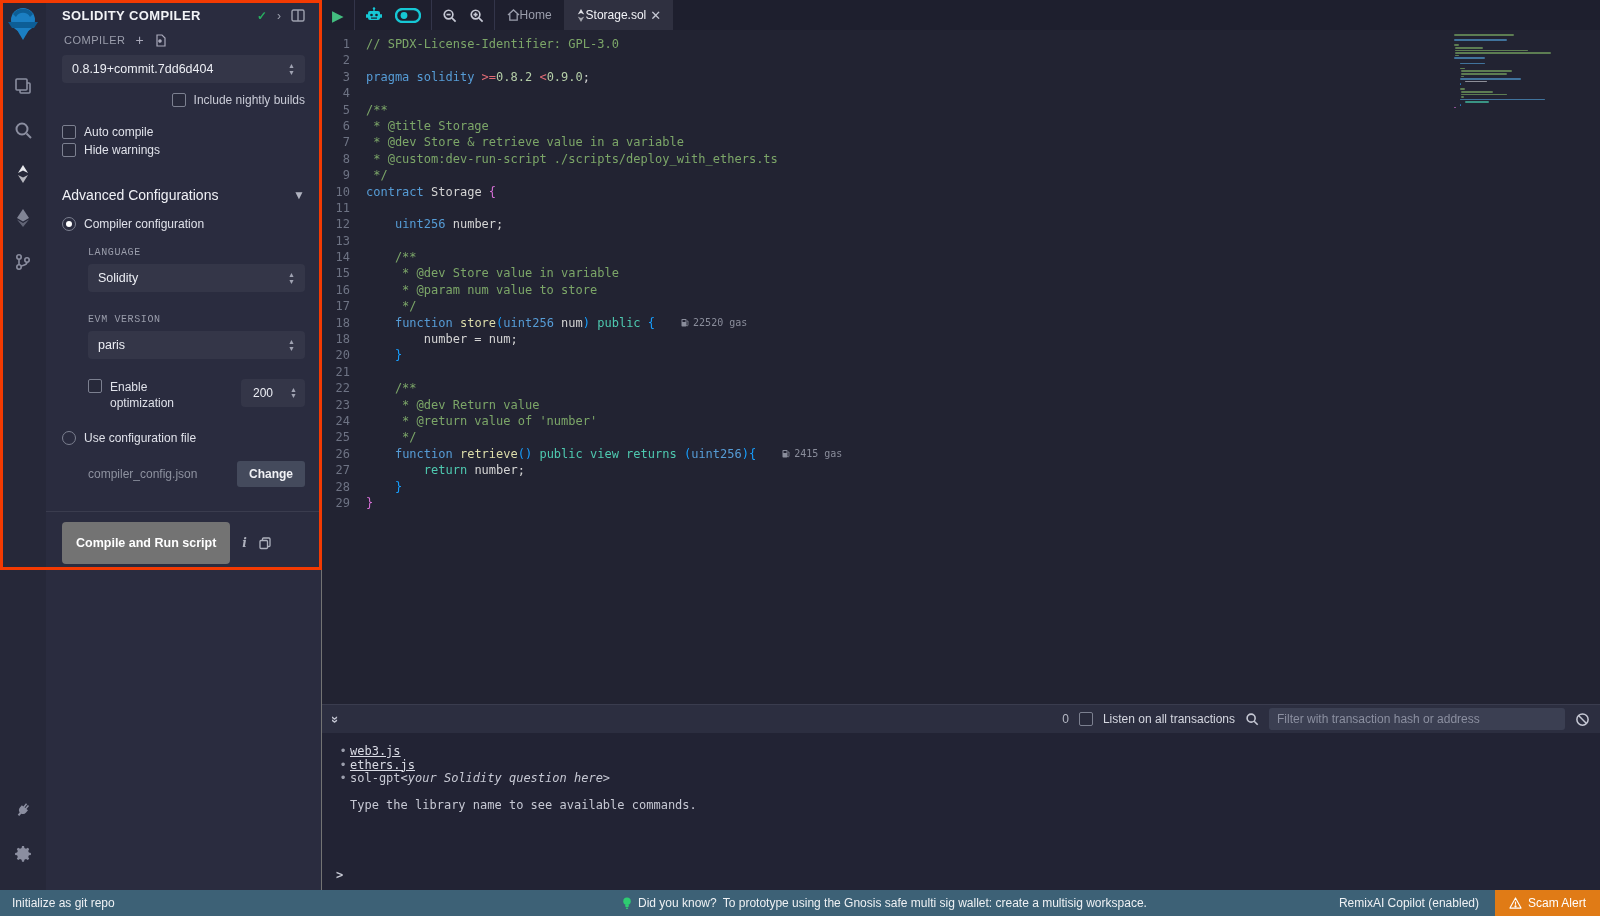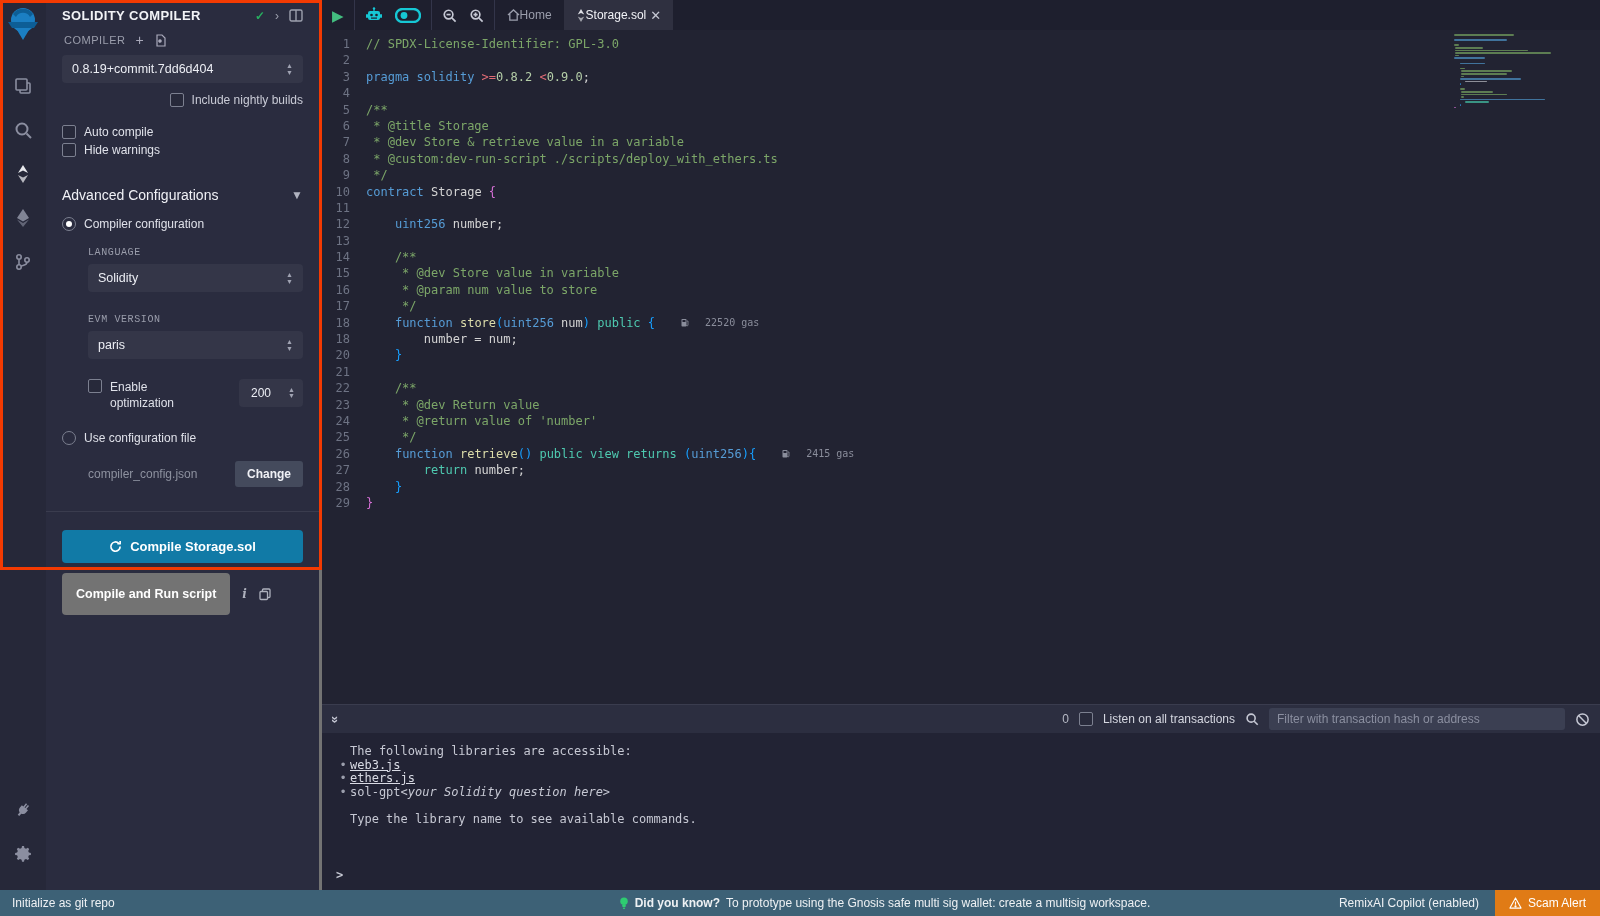--- a/index.html
+++ b/index.html
@@ -25,21 +25,21 @@
   .ibtn.active { color:#f3f4f8; }
   .ibtn.active::before {
     content:""; position:absolute; left:0; top:6px; bottom:6px; width:3px;
     background:var(--accent-cyan,#16c7d4); border-radius:0 2px 2px 0;
   }
   .iconbar .spacer { flex:1; }
 
   
   .sidepanel {
     width:276px; background:#2a2c3f; flex-shrink:0; position:relative;
-    border-right:3px solid #737373; padding:8px 16px 0 16px; font-size:12px;
+    border-right:1px solid #737373; padding:8px 16px 0 16px; font-size:12px;
   }
   .sp-header { display:flex; align-items:center; margin-bottom:10px; }
   .sp-title { font-size:13px; font-weight:bold; color:#f2f3f7; letter-spacing:.4px; flex:1; }
   .sp-header .hicon { margin-left:10px; color:#9da0ae; display:flex; }
   .sp-header .check { color:#27ae60; font-weight:bold; }
   .row-compiler { display:flex; align-items:center; gap:10px; color:#9b9eac; font-size:11px; letter-spacing:.5px; margin:4px 0 8px 2px; }
   .row-compiler .micon { color:#aab; font-size:14px; line-height:1; cursor:pointer; }
   .select {
     background:#343648; border-radius:4px; height:28px; display:flex; align-items:center;
     padding:0 10px; color:#eceef4; font-size:12.5px; cursor:pointer; position:relative;
@@ -101,21 +101,21 @@
   .tab.active { background:#2f3040; color:#f2f3f7; }
   .tab .close { font-size:13px; color:#c6c8d4; margin-left:4px; }
 
   .editor { flex:1; background:#222332; position:relative; overflow:hidden;
     font-family:"DejaVu Sans Mono", monospace; font-size:12px; padding-top:6px; }
   .cline { display:flex; height:16.4px; line-height:16.4px; white-space:pre; }
   .lnum { width:44px; text-align:right; padding-right:16px; color:#6e7384; flex-shrink:0; user-select:none; }
   .cmt { color:#7ca668; } .kw { color:#569cd6; } .kw2 { color:#4ec9b0; }
   .fn { color:#dcdcaa; } .pln { color:#d4d4d4; } .b1 { color:#d670d6; }
   .b2 { color:#179fff; } .op { color:#e06c75; } .num { color:#b5cea8; }
-  .gasnote { display:inline-flex; align-items:center; gap:16px; margin-left:26px; color:#8a8d9b; font-size:10px; }
+  .gasnote { display:inline-flex; align-items:center; gap:4px; margin-left:26px; color:#8a8d9b; font-size:10px; }
   .minimap { position:absolute; top:4px; right:40px; width:106px; }
   .minimap .mline { height:1.6px; margin-bottom:1px; border-radius:1px; }
 
   
   .termhead {
     height:29px; background:#2c2e40; border-top:1px solid #3a3c4e; display:flex;
     align-items:center; padding:0 10px; gap:10px; font-size:12px; flex-shrink:0;
   }
   .dblchev { color:#c6c8d4; transform:rotate(90deg); font-size:13px; cursor:pointer; font-weight:bold; }
   .termhead .right { margin-left:auto; display:flex; align-items:center; gap:10px; }
@@ -137,21 +137,21 @@
   .titalic { font-style:italic; }
   .prompt { position:absolute; left:14px; bottom:8px; color:#c6c8d3; font-weight:bold; }
 
   
   .statusbar {
     height:26px; background:var(--status-teal,#3d6176); display:flex; align-items:center;
     font-size:12px; color:#eef1f4; flex-shrink:0;
   }
   .sb-left { padding-left:12px; width:430px; }
   .sb-center { flex:1; display:flex; align-items:center; gap:6px; justify-content:center; }
-  .sb-center b { font-weight:bold; }
+  .sb-center b { font-weight:normal; }
   .bulb { color:#2ecc71; font-size:12px; }
   .sb-right { display:flex; align-items:center; gap:0; }
   .copilot { padding-right:16px; }
   .scam {
     background:var(--scam-orange,#e07b16); height:26px; display:flex; align-items:center;
     gap:6px; padding:0 14px; color:#fff; cursor:pointer;
   }
   svg { display:block; }
 </style>
 </head>
@@ -293,27 +293,20 @@
       </div>
       <div class="radiorow" style="margin-top:20px">
         <span class="radio"></span>
         <span>Use configuration file</span>
       </div>
       <div class="cfgrow">
         <span class="cfgfile">compiler_config.json</span>
         <button class="changebtn">Change</button>
       </div>
       <div class="sp-divider"></div>
-      <button class="compilebtn">
-        <svg width="13" height="13" viewBox="0 0 14 14" fill="none" stroke="#fff" stroke-width="1.8">
-            <path d="M12 7 a5 5 0 1 1 -1.5 -3.5"></path>
-            <path d="M12 1 v3 h-3" stroke-linejoin="round"></path>
-          </svg>
-        <span>Compile Storage.sol</span>
-      </button>
       <div class="runrow">
         <button class="runbtn">Compile and Run script</button>
         <span class="minicon" style="font-family:'DejaVu Serif',serif;font-style:italic;font-weight:bold">i</span>
         <span class="minicon">
           <svg width="12" height="13" viewBox="0 0 12 13" fill="none" stroke="currentColor" stroke-width="1.3">
               <rect x="1" y="3.5" width="7.5" height="8" rx="1"></rect>
               <path d="M3.5 3.5 v-1.5 a1 1 0 0 1 1 -1 h5.5 a1 1 0 0 1 1 1 v6.5 a1 1 0 0 1 -1 1 h-1.5"></path>
             </svg>
         </span>
       </div>
@@ -467,24 +460,20 @@
                 <circle cx="8" cy="8" r="6"></circle>
                 <path d="M3.8 3.8 L12.2 12.2"></path>
               </svg>
           </span>
         </span>
       </div>
 
       <div class="termbody">
         <div id="term-lines">
             <div class="tline">
-              <span class="indent"></span>
-              <span>The following libraries are accessible:</span>
-            </div>
-            <div class="tline">
               <span class="bullet">•</span>
               <span class="tlink">web3.js</span>
             </div>
             <div class="tline">
               <span class="bullet">•</span>
               <span class="tlink">ethers.js</span>
             </div>
             <div class="tline">
               <span class="bullet">•</span>
               <span>sol-gpt </span>

